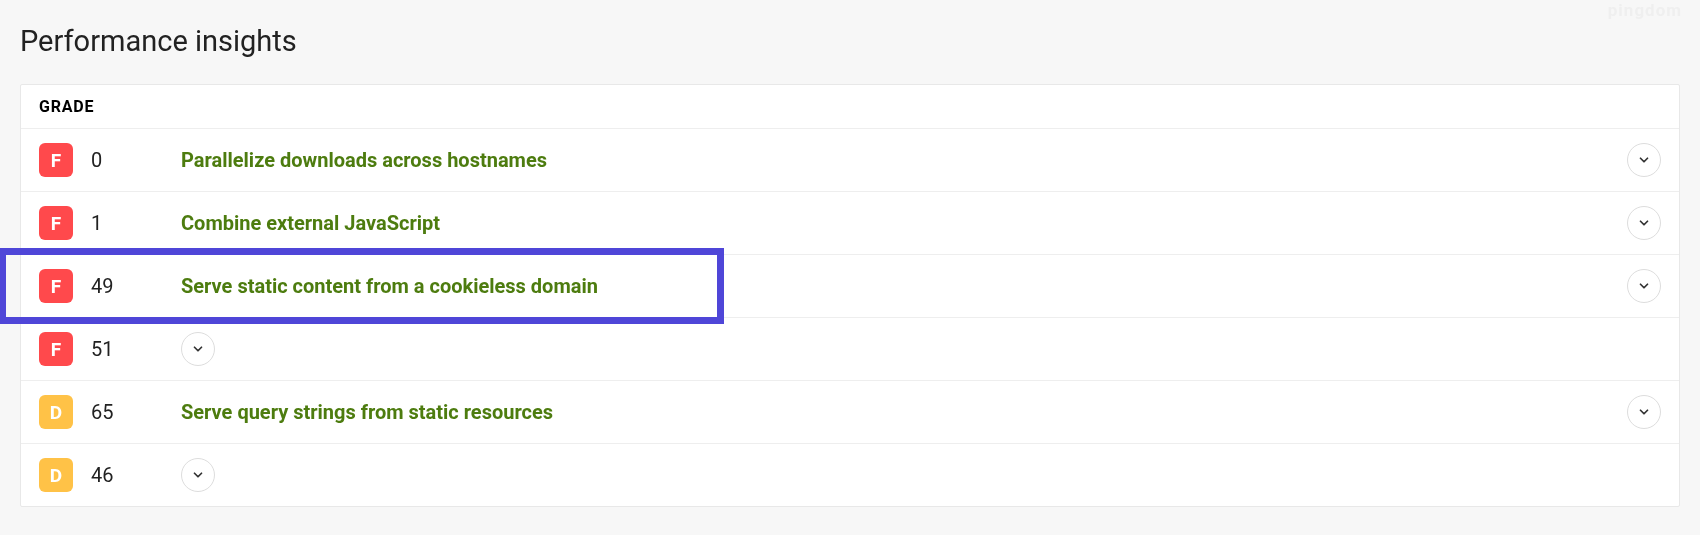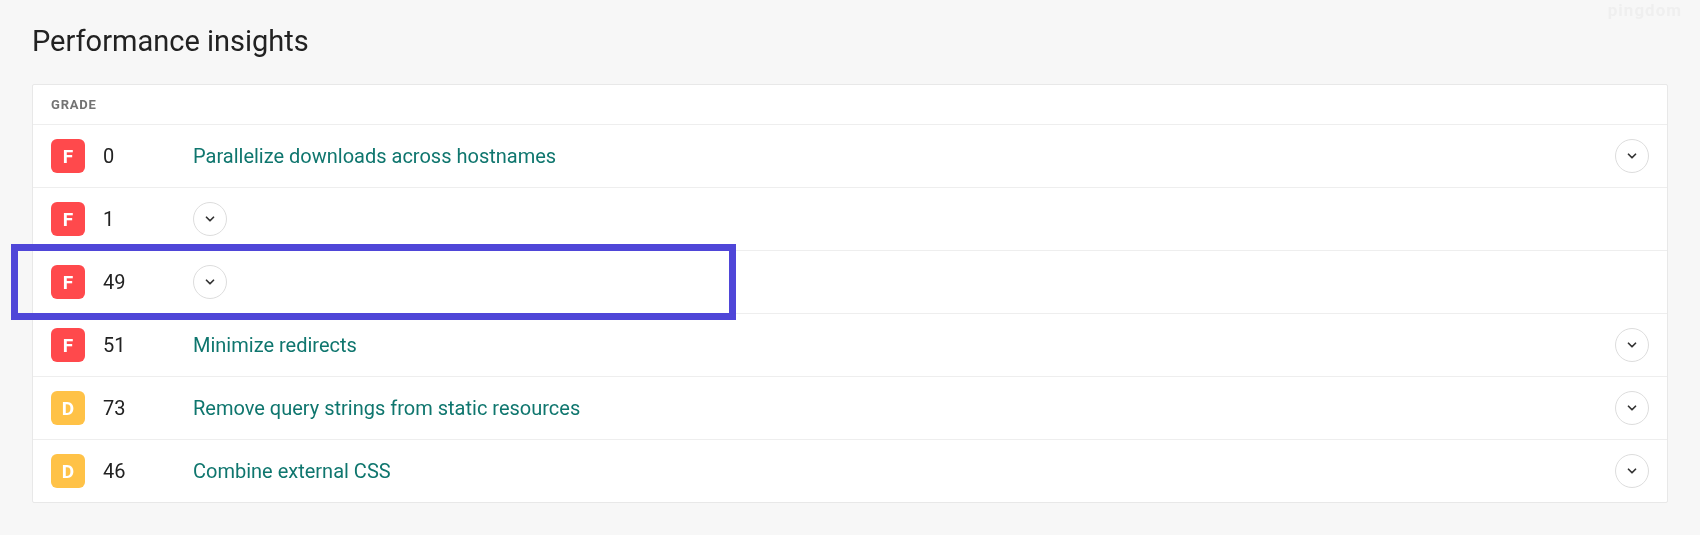--- a/index.html
+++ b/index.html
@@ -8,41 +8,41 @@
       box-sizing: border-box;
     }
     body {
       font-family: -apple-system, BlinkMacSystemFont, "Segoe UI", Roboto, Helvetica, Arial, sans-serif;
       background: #f7f7f7;
       width: 1700px;
       height: 535px;
       overflow: hidden;
     }
     .container {
-      padding: 0 32px;
+      padding: 0 20px;
     }
     .page-title {
       font-size: 29px;
       font-weight: 400;
       color: #222;
       padding: 24px 0 26px 0;
     }
     .insights-table {
       background: #fff;
       border: 1px solid #e8e8e8;
       border-radius: 2px;
     }
     .table-header {
       display: flex;
       align-items: center;
       padding: 12px 18px;
-      font-size: 13px;
+      font-size: 16px;
       font-weight: 700;
       letter-spacing: 0.8px;
-      color: #737373;
+      color: #000000;
     }
     .header-grade {
       width: 142px;
     }
     .header-suggestion {
       flex: 1;
     }
     .insight-row {
       position: relative;
       display: flex;
@@ -74,22 +74,22 @@
       background: #ffc247;
     }
     .grade-score {
       font-size: 20px;
       color: #222;
       font-weight: 400;
     }
     .suggestion-col {
       flex: 1;
       font-size: 20px;
-      color: #0f766e;
-      font-weight: 400;
+      color: #4d7c0f;
+      font-weight: 700;
     }
     .expand-btn {
       width: 34px;
       height: 34px;
       border-radius: 50%;
       border: 1px solid #ddd;
       background: #fff;
       display: flex;
       align-items: center;
       justify-content: center;
@@ -143,68 +143,68 @@
             <svg viewBox="0 0 24 24" fill="none" stroke="#333" stroke-width="3" stroke-linecap="round" stroke-linejoin="round">
               <polyline points="6 9 12 15 18 9"></polyline>
             </svg>
           </div>
         </div>
         <div class="insight-row">
           <div class="grade-col">
             <div class="grade-badge grade-f">F</div>
             <div class="grade-score">1</div>
           </div>
+          <div class="suggestion-col">Combine external JavaScript</div>
           <div class="expand-btn">
             <svg viewBox="0 0 24 24" fill="none" stroke="#333" stroke-width="3" stroke-linecap="round" stroke-linejoin="round">
               <polyline points="6 9 12 15 18 9"></polyline>
             </svg>
           </div>
         </div>
         <div class="insight-row">
           <div class="grade-col">
             <div class="grade-badge grade-f">F</div>
             <div class="grade-score">49</div>
           </div>
+          <div class="suggestion-col">Serve static content from a cookieless domain</div>
           <div class="expand-btn">
             <svg viewBox="0 0 24 24" fill="none" stroke="#333" stroke-width="3" stroke-linecap="round" stroke-linejoin="round">
               <polyline points="6 9 12 15 18 9"></polyline>
             </svg>
           </div>
           <div class="highlight-box"></div>
         </div>
         <div class="insight-row">
           <div class="grade-col">
             <div class="grade-badge grade-f">F</div>
             <div class="grade-score">51</div>
           </div>
-          <div class="suggestion-col">Minimize redirects</div>
           <div class="expand-btn">
             <svg viewBox="0 0 24 24" fill="none" stroke="#333" stroke-width="3" stroke-linecap="round" stroke-linejoin="round">
               <polyline points="6 9 12 15 18 9"></polyline>
             </svg>
           </div>
         </div>
         <div class="insight-row">
           <div class="grade-col">
             <div class="grade-badge grade-d">D</div>
-            <div class="grade-score">73</div>
-          </div>
-          <div class="suggestion-col">Remove query strings from static resources</div>
+            <div class="grade-score">65</div>
+          </div>
+          <div class="suggestion-col">Serve query strings from static resources</div>
           <div class="expand-btn">
             <svg viewBox="0 0 24 24" fill="none" stroke="#333" stroke-width="3" stroke-linecap="round" stroke-linejoin="round">
               <polyline points="6 9 12 15 18 9"></polyline>
             </svg>
           </div>
         </div>
         <div class="insight-row">
           <div class="grade-col">
             <div class="grade-badge grade-d">D</div>
             <div class="grade-score">46</div>
           </div>
-          <div class="suggestion-col">Combine external CSS</div>
           <div class="expand-btn">
             <svg viewBox="0 0 24 24" fill="none" stroke="#333" stroke-width="3" stroke-linecap="round" stroke-linejoin="round">
               <polyline points="6 9 12 15 18 9"></polyline>
             </svg>
           </div>
         </div>
       </div>
   </div>
 </div>
 

